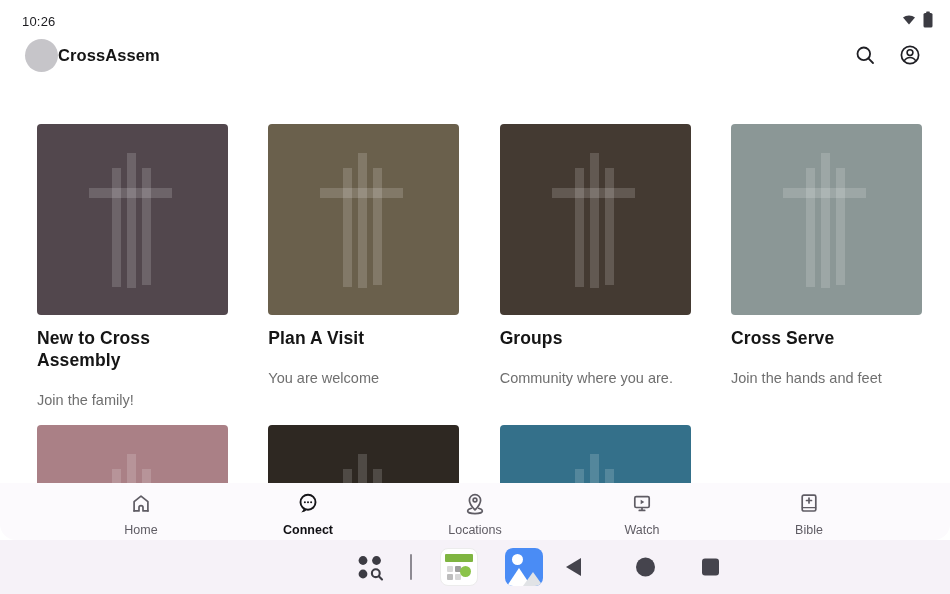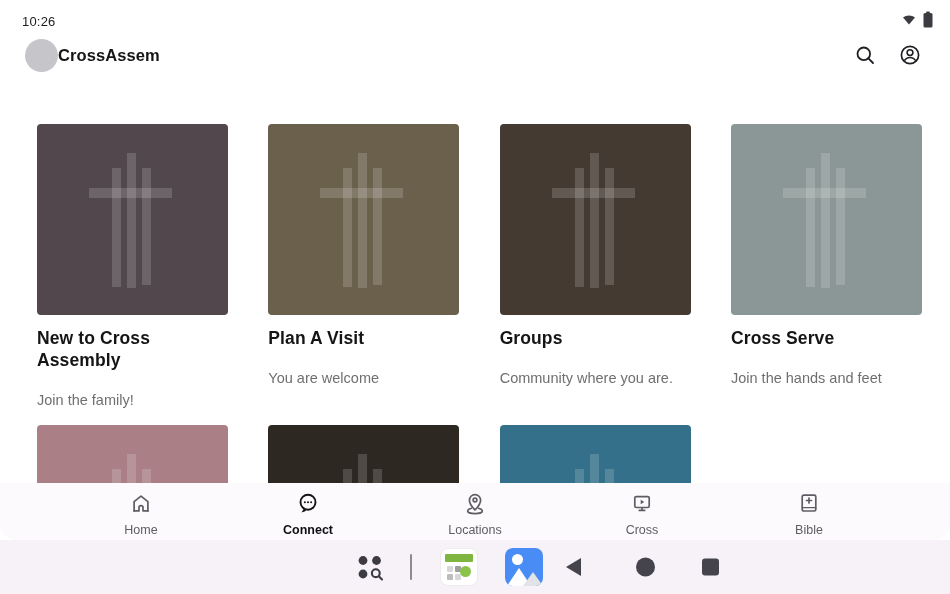--- a/index.html
+++ b/index.html
@@ -257,21 +257,21 @@
       <span class="nav-label">Locations</span>
     </div>
 
     <div class="nav-item">
       <svg class="nav-icon" viewBox="0 0 24 24" fill="none" stroke="currentColor" stroke-width="1.7" stroke-linecap="round">
         <rect x="4.8" y="5.6" width="14.4" height="10.9" rx="1.4"></rect>
         <path d="M10.7 8.8 L14.3 11.05 L10.7 13.3 Z" fill="currentColor" stroke="none"></path>
         <path d="M12 16.8 v2"></path>
         <path d="M9.3 19.4 h5.4"></path>
       </svg>
-      <span class="nav-label">Cross</span>
+      <span class="nav-label">Watch</span>
     </div>
 
     <div class="nav-item">
       <svg class="nav-icon" viewBox="0 0 24 24" fill="none" stroke="currentColor" stroke-width="1.7" stroke-linecap="round" stroke-linejoin="round">
         <rect x="5.2" y="4.2" width="13.6" height="15.8" rx="1.6"></rect>
         <path d="M12 7 v5"></path>
           <path d="M9.5 9.5 h5"></path>
         <path d="M5.4 16.6 h13.2" stroke-width="1.4"></path>
       </svg>
       <span class="nav-label">Bible</span>

